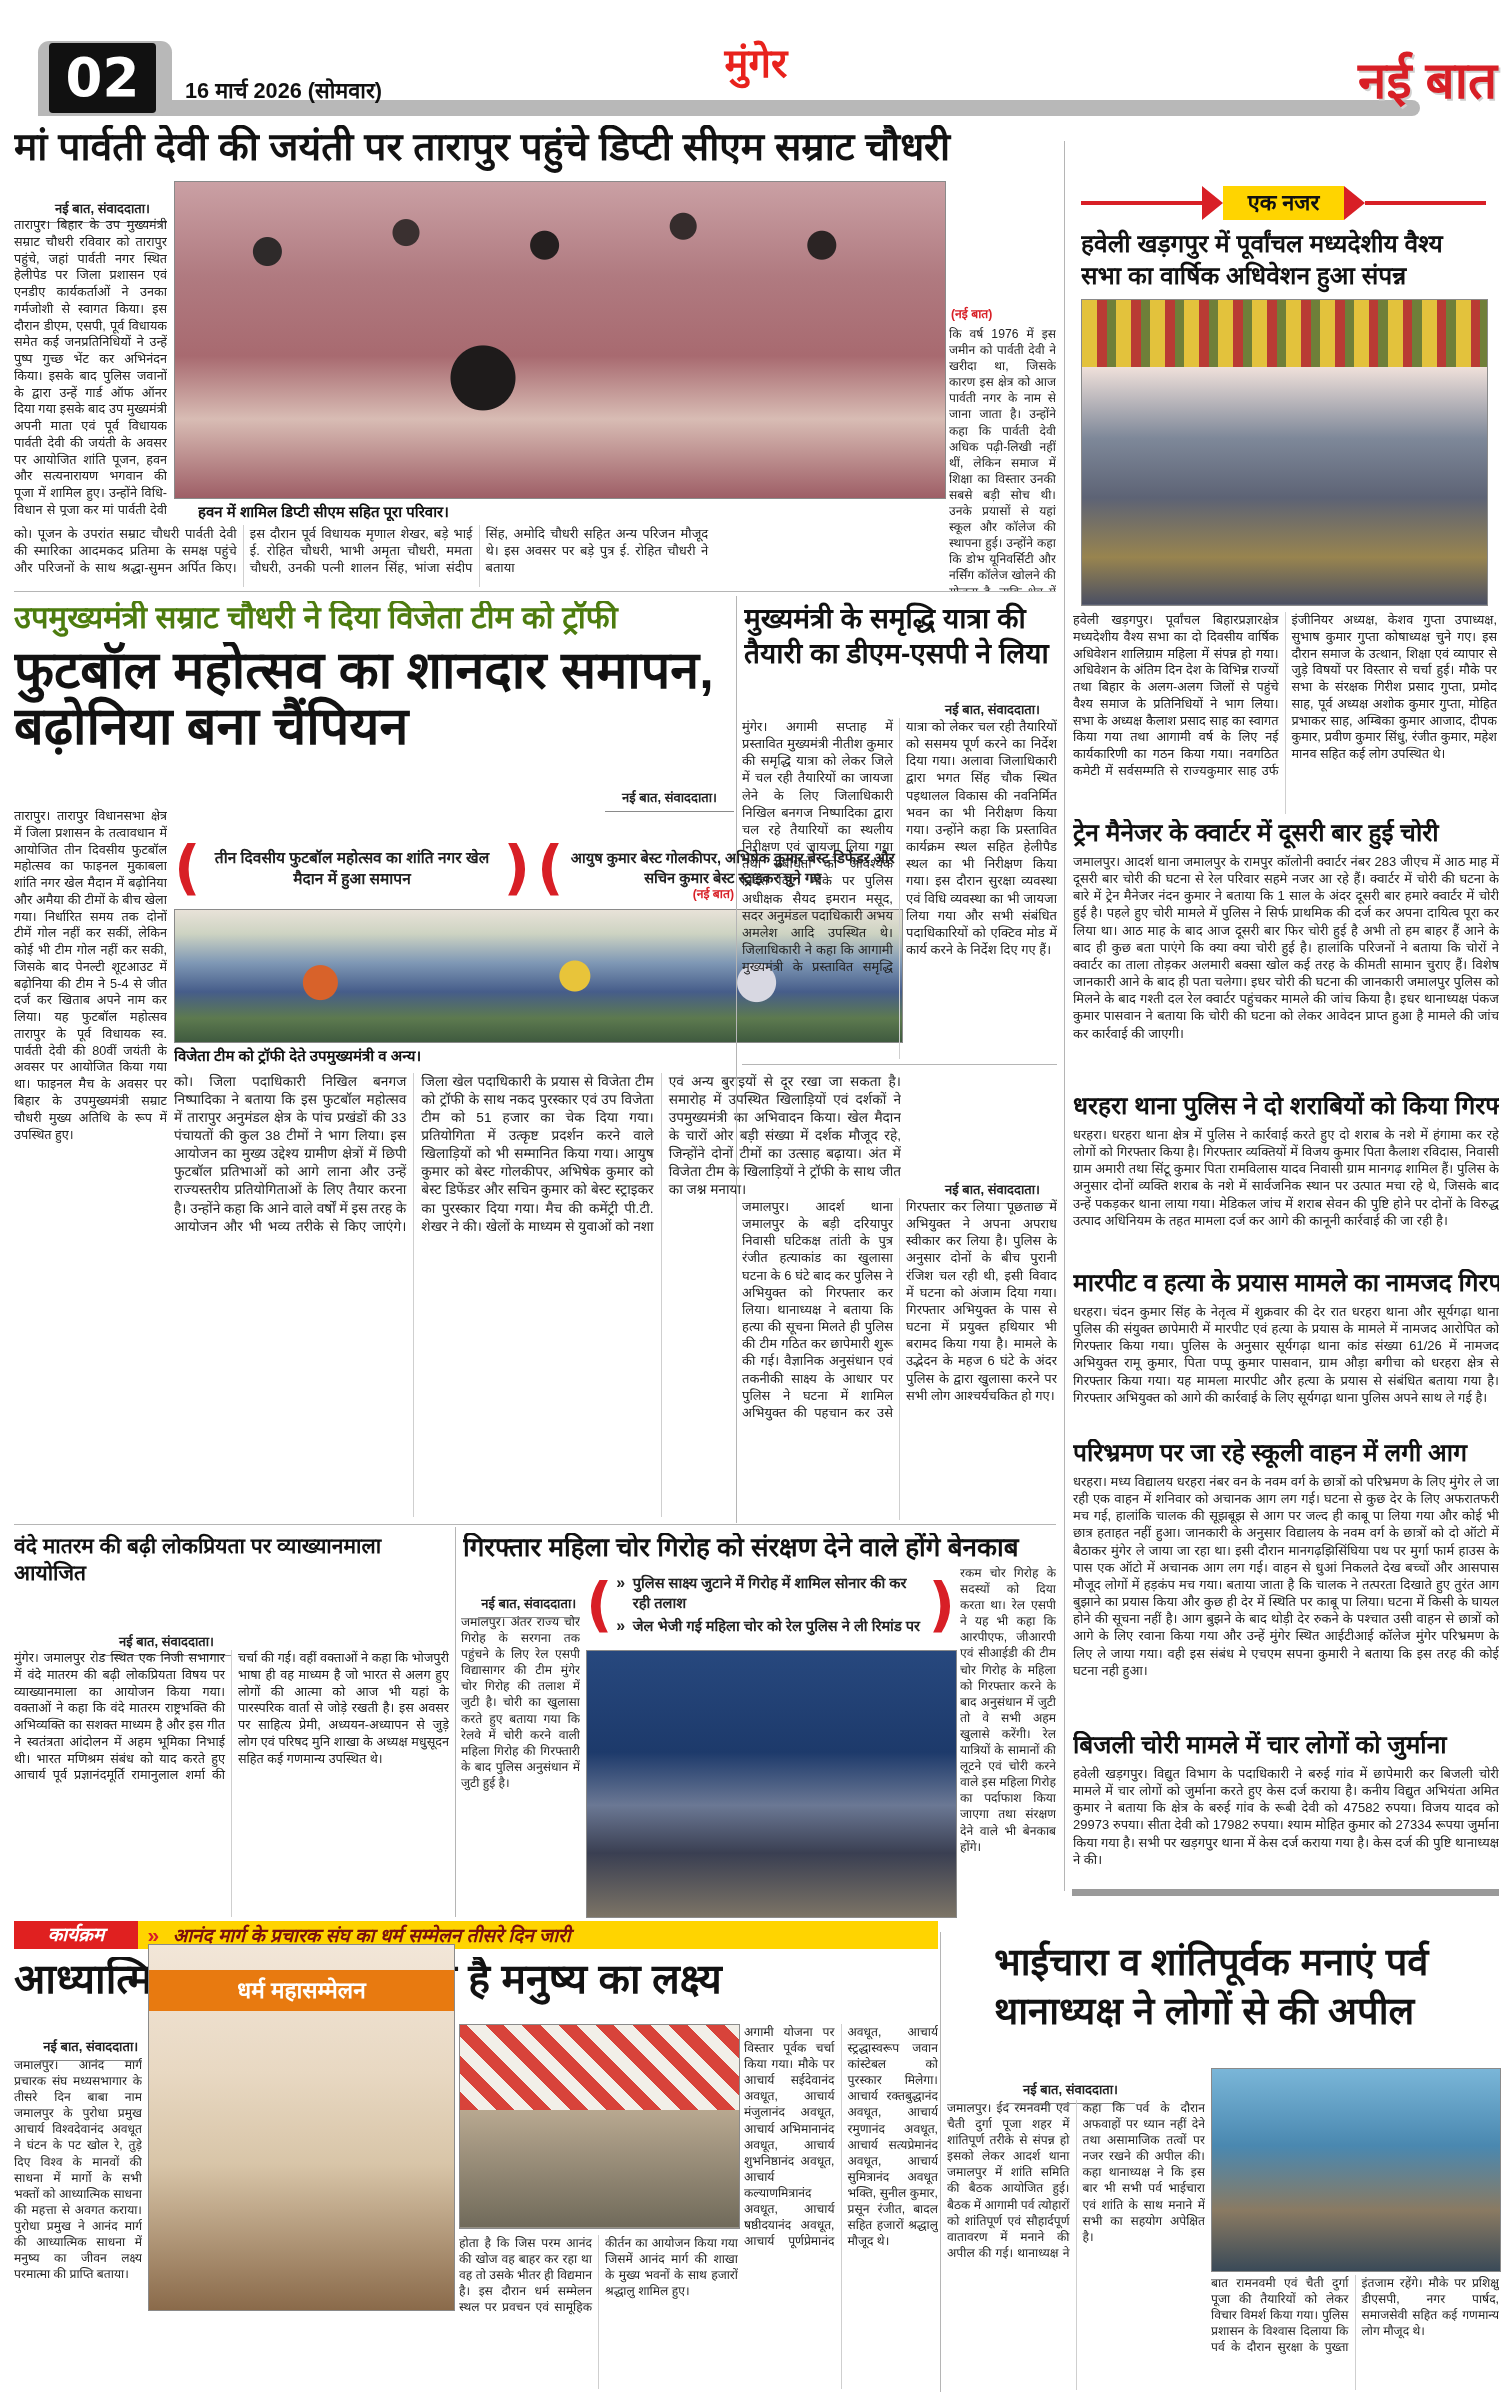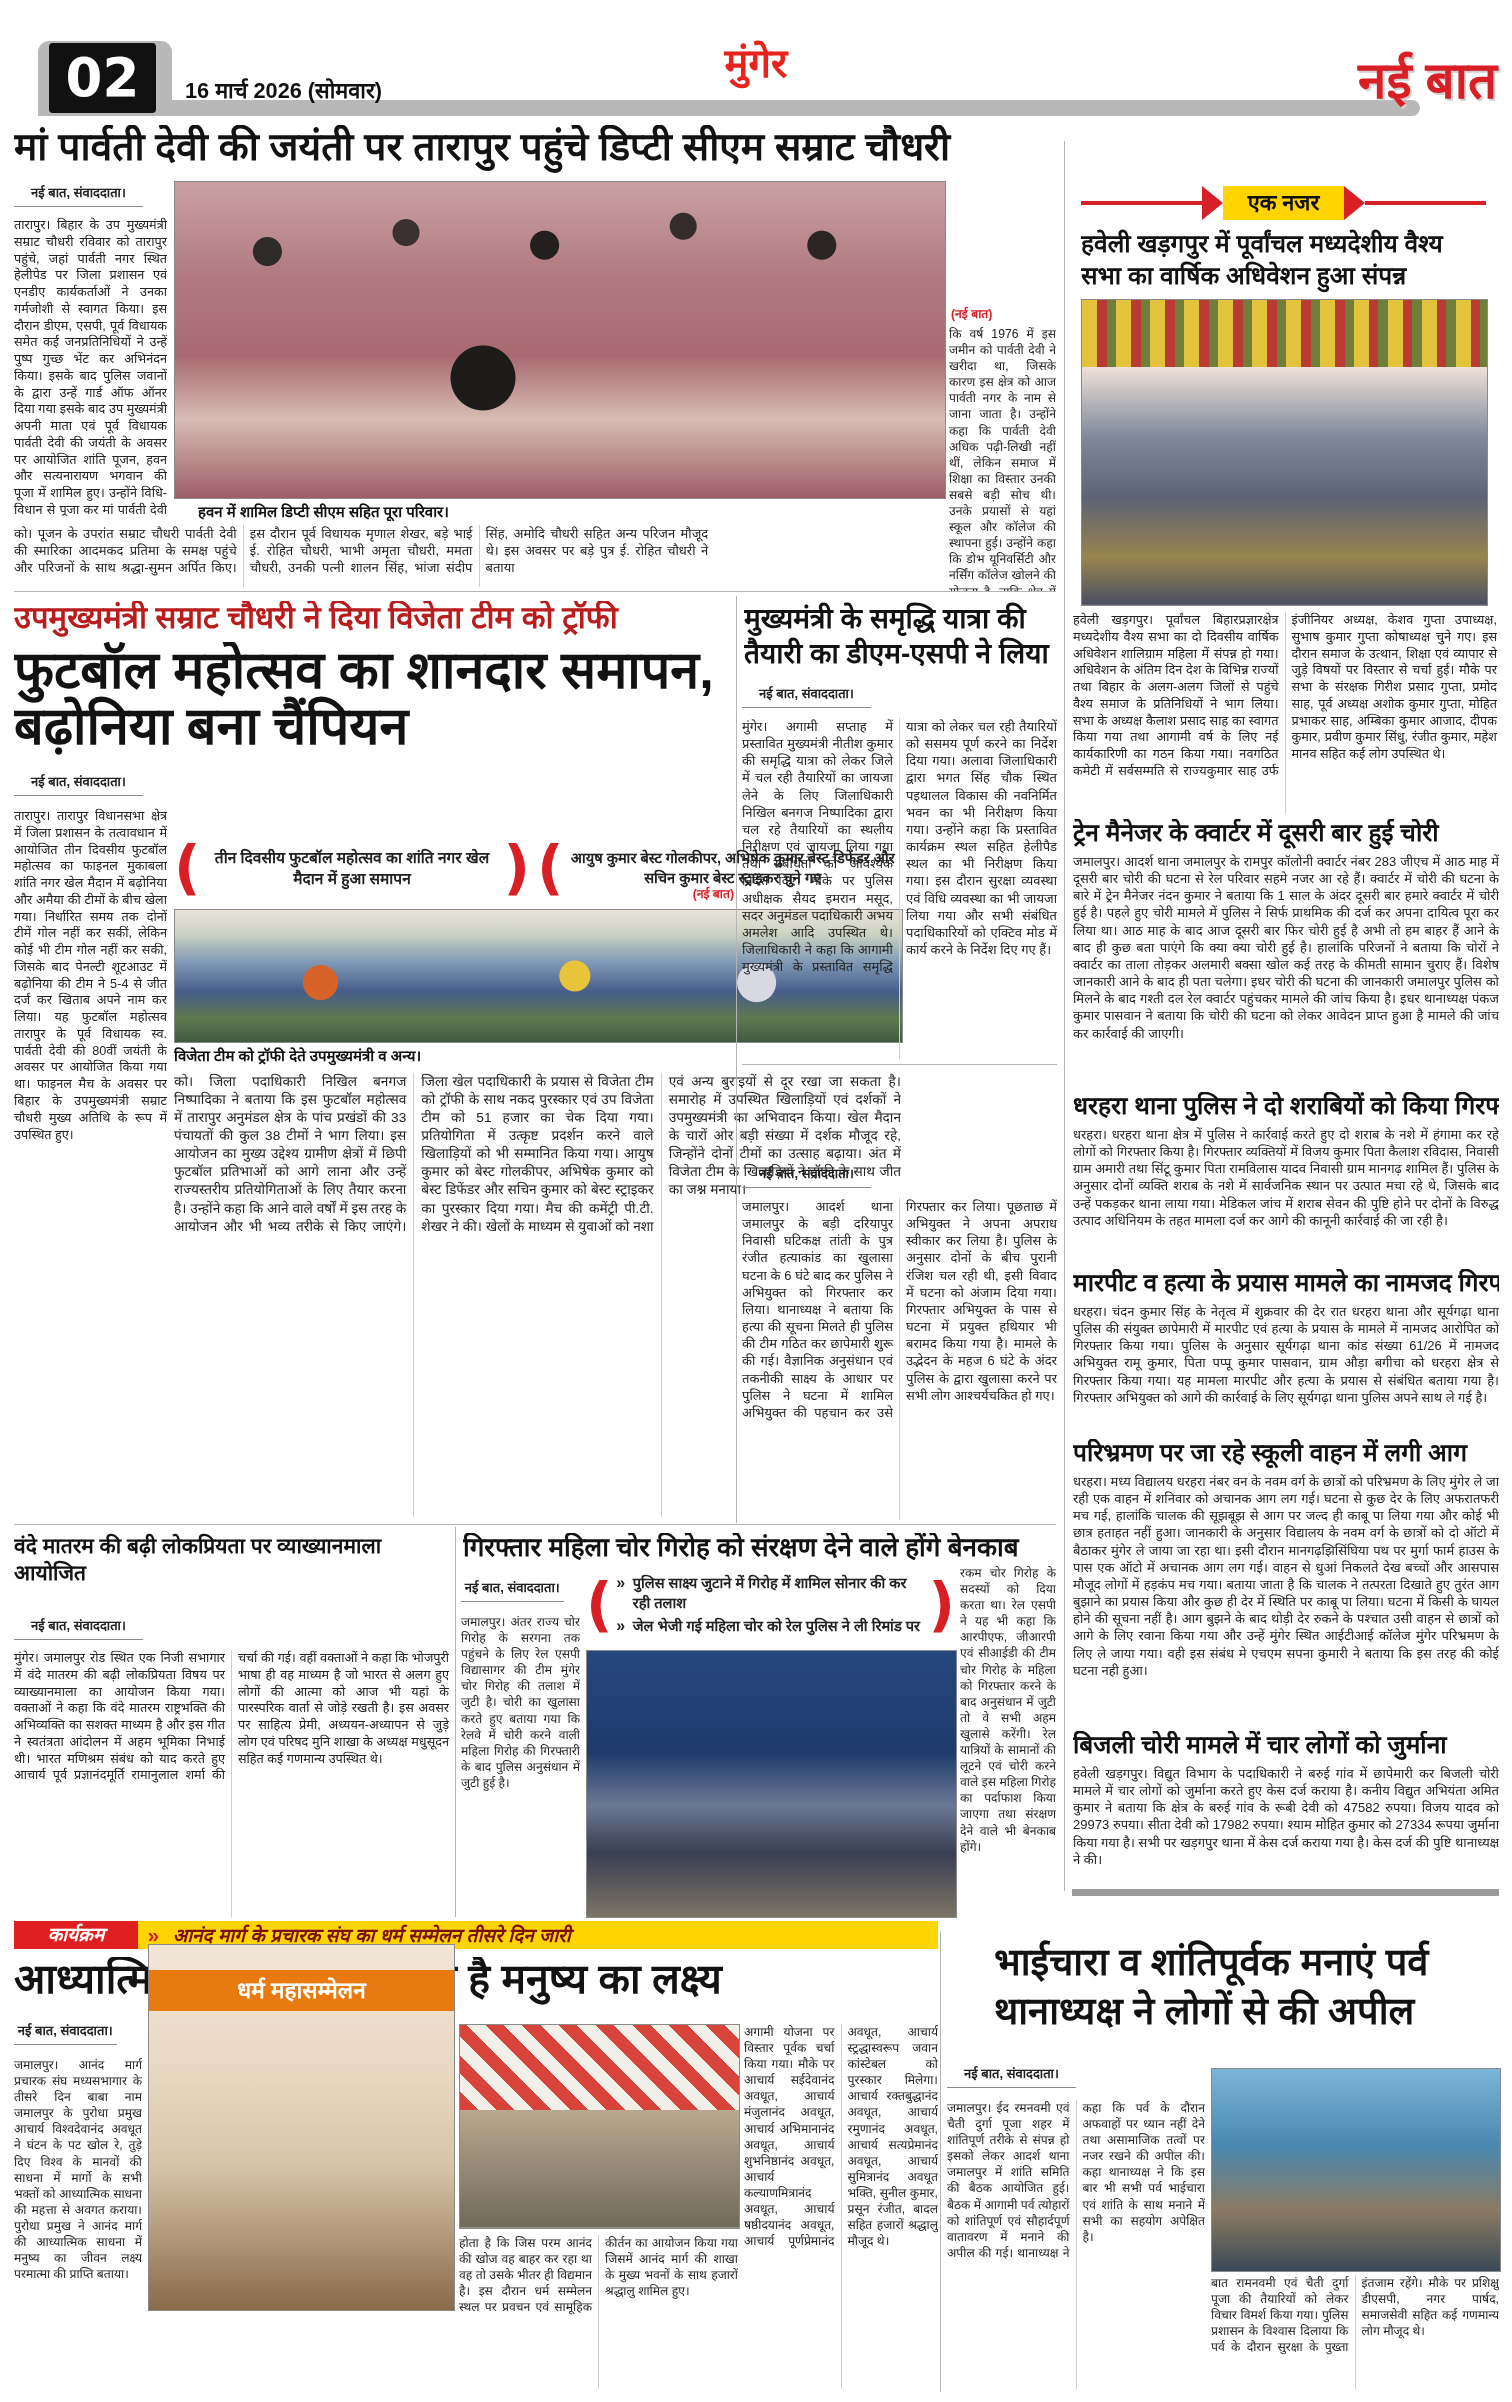--- a/index.html
+++ b/index.html
@@ -4,21 +4,21 @@
 <style>
   html,body{margin:0;padding:0;background:#e9e9e9;}
   #page{position:relative;width:1512px;height:2402px;background:#ffffff;margin:0 auto;
         font-family:"Liberation Sans","DejaVu Sans",sans-serif;color:#1c1c1c;overflow:hidden;}
   .abs{position:absolute;}
   .txt{font-size:13.7px;line-height:1.32;text-align:justify;overflow:hidden;color:#232323;}
   .cols2{column-count:2;column-gap:13px;column-rule:0.9px solid #cfcfcf;}
   .cols3{column-count:3;column-gap:15px;column-rule:0.9px solid #cfcfcf;}
   .cols4{column-count:4;column-gap:13px;column-rule:0.9px solid #cfcfcf;}
   .hl{font-weight:800;color:#121212;line-height:1.12;overflow:hidden;}
-  .byline{font-weight:bold;font-size:13px;text-align:left;color:#222;}
+  .byline{font-weight:bold;font-size:13px;text-align:right;color:#222;margin-top:16px;}
   .byline span{display:inline-block;border-bottom:1.4px solid #8a8a8a;padding:0 17px 4.7px;}
   .caption{font-weight:bold;font-size:15px;color:#111;overflow:hidden;white-space:nowrap;}
   .credit{color:#d81f26;font-weight:bold;font-size:12.2px;}
   .photo{border:0.9px solid #8a8a8a;overflow:hidden;}
   .vline{background:#b5b5b5;width:0.9px;}
   .hline{background:#b5b5b5;height:0.9px;}
   .ph-havan{background-image:
       radial-gradient(circle at 12% 22%,#2e2a2a 0 14px,rgba(0,0,0,0) 15px),
       radial-gradient(circle at 30% 16%,#3a3030 0 13px,rgba(0,0,0,0) 14px),
       radial-gradient(circle at 48% 20%,#241f1f 0 14px,rgba(0,0,0,0) 15px),
@@ -91,21 +91,21 @@
   <div class="abs txt" style="left:1073px;top:1303px;width:426px;height:128px;font-size:13px;">धरहरा। चंदन कुमार सिंह के नेतृत्व में शुक्रवार की देर रात धरहरा थाना और सूर्यगढ़ा थाना पुलिस की संयुक्त छापेमारी में मारपीट एवं हत्या के प्रयास के मामले में नामजद आरोपित को गिरफ्तार किया गया। पुलिस के अनुसार सूर्यगढ़ा थाना कांड संख्या 61/26 में नामजद अभियुक्त रामू कुमार, पिता पप्पू कुमार पासवान, ग्राम औड़ा बगीचा को धरहरा क्षेत्र से गिरफ्तार किया गया। यह मामला मारपीट और हत्या के प्रयास से संबंधित बताया गया है। गिरफ्तार अभियुक्त को आगे की कार्रवाई के लिए सूर्यगढ़ा थाना पुलिस अपने साथ ले गई है।</div>
 
   <div class="abs hl" style="left:1073px;top:1439px;width:426px;height:30px;font-size:24.5px;white-space:nowrap;">परिभ्रमण पर जा रहे स्कूली वाहन में लगी आग</div>
   <div class="abs txt" style="left:1073px;top:1473px;width:426px;height:250px;font-size:13px;">धरहरा। मध्य विद्यालय धरहरा नंबर वन के नवम वर्ग के छात्रों को परिभ्रमण के लिए मुंगेर ले जा रही एक वाहन में शनिवार को अचानक आग लग गई। घटना से कुछ देर के लिए अफरातफरी मच गई, हालांकि चालक की सूझबूझ से आग पर जल्द ही काबू पा लिया गया और कोई भी छात्र हताहत नहीं हुआ। जानकारी के अनुसार विद्यालय के नवम वर्ग के छात्रों को दो ऑटो में बैठाकर मुंगेर ले जाया जा रहा था। इसी दौरान मानगढ़झिसिंघिया पथ पर मुर्गा फार्म हाउस के पास एक ऑटो में अचानक आग लग गई। वाहन से धुआं निकलते देख बच्चों और आसपास मौजूद लोगों में हड़कंप मच गया। बताया जाता है कि चालक ने तत्परता दिखाते हुए तुरंत आग बुझाने का प्रयास किया और कुछ ही देर में स्थिति पर काबू पा लिया। घटना में किसी के घायल होने की सूचना नहीं है। आग बुझने के बाद थोड़ी देर रुकने के पश्चात उसी वाहन से छात्रों को आगे के लिए रवाना किया गया और उन्हें मुंगेर स्थित आईटीआई कॉलेज मुंगेर परिभ्रमण के लिए ले जाया गया। वही इस संबंध मे एचएम सपना कुमारी ने बताया कि इस तरह की कोई घटना नही हुआ।</div>
 
   <div class="abs hl" style="left:1073px;top:1731px;width:426px;height:30px;font-size:24.5px;white-space:nowrap;">बिजली चोरी मामले में चार लोगों को जुर्माना</div>
   <div class="abs txt" style="left:1073px;top:1765px;width:426px;height:121px;font-size:13px;">हवेली खड़गपुर। विद्युत विभाग के पदाधिकारी ने बरुई गांव में छापेमारी कर बिजली चोरी मामले में चार लोगों को जुर्माना करते हुए केस दर्ज कराया है। कनीय विद्युत अभियंता अमित कुमार ने बताया कि क्षेत्र के बरुई गांव के रूबी देवी को 47582 रुपया। विजय यादव को 29973 रुपया। सीता देवी को 17982 रुपया। श्याम मोहित कुमार को 27334 रूपया जुर्माना किया गया है। सभी पर खड़गपुर थाना में केस दर्ज कराया गया है। केस दर्ज की पुष्टि थानाध्यक्ष ने की।</div>
   <div class="abs" style="left:1072px;top:1889px;width:427px;height:6.6px;background:#9a9a9a;"></div>
 
   <div class="abs hline" style="left:14px;top:591px;width:1042px;"></div>
-  <div class="abs hl" style="left:14px;top:601px;width:720px;height:40px;font-size:31px;color:#b91c1c;white-space:nowrap;">उपमुख्यमंत्री सम्राट चौधरी ने दिया विजेता टीम को ट्रॉफी</div>
+  <div class="abs hl" style="left:14px;top:601px;width:720px;height:40px;font-size:31px;color:#4d7c0f;white-space:nowrap;">उपमुख्यमंत्री सम्राट चौधरी ने दिया विजेता टीम को ट्रॉफी</div>
   <div class="abs hl" style="left:14px;top:642px;width:720px;height:122px;font-size:52px;font-weight:900;line-height:1.08;">फुटबॉल महोत्सव का शानदार समापन, बढ़ोनिया बना चैंपियन</div>
   <div class="abs byline" style="left:14px;top:772px;width:720px;">
     <span>नई बात, संवाददाता।</span>
   </div>
   <div class="abs txt" style="left:14px;top:808px;width:153px;height:712px;font-size:12.7px;">तारापुर। तारापुर विधानसभा क्षेत्र में जिला प्रशासन के तत्वावधान में आयोजित तीन दिवसीय फुटबॉल महोत्सव का फाइनल मुकाबला शांति नगर खेल मैदान में बढ़ोनिया और अमैया की टीमों के बीच खेला गया। निर्धारित समय तक दोनों टीमें गोल नहीं कर सकीं, लेकिन कोई भी टीम गोल नहीं कर सकी, जिसके बाद पेनल्टी शूटआउट में बढ़ोनिया की टीम ने 5-4 से जीत दर्ज कर खिताब अपने नाम कर लिया। यह फुटबॉल महोत्सव तारापुर के पूर्व विधायक स्व. पार्वती देवी की 80वीं जयंती के अवसर पर आयोजित किया गया था। फाइनल मैच के अवसर पर बिहार के उपमुख्यमंत्री सम्राट चौधरी मुख्य अतिथि के रूप में उपस्थित हुए।</div>
 
   <div class="abs" style="left:174px;top:832px;width:356px;height:73px;display:flex;align-items:center;">
     <span class="bracket">(</span>
     <span class="quote-txt" style="flex:1;padding:0 5.6px;">तीन दिवसीय फुटबॉल महोत्सव का शांति नगर खेल मैदान में हुआ समापन</span>
     <span class="bracket">)</span>

